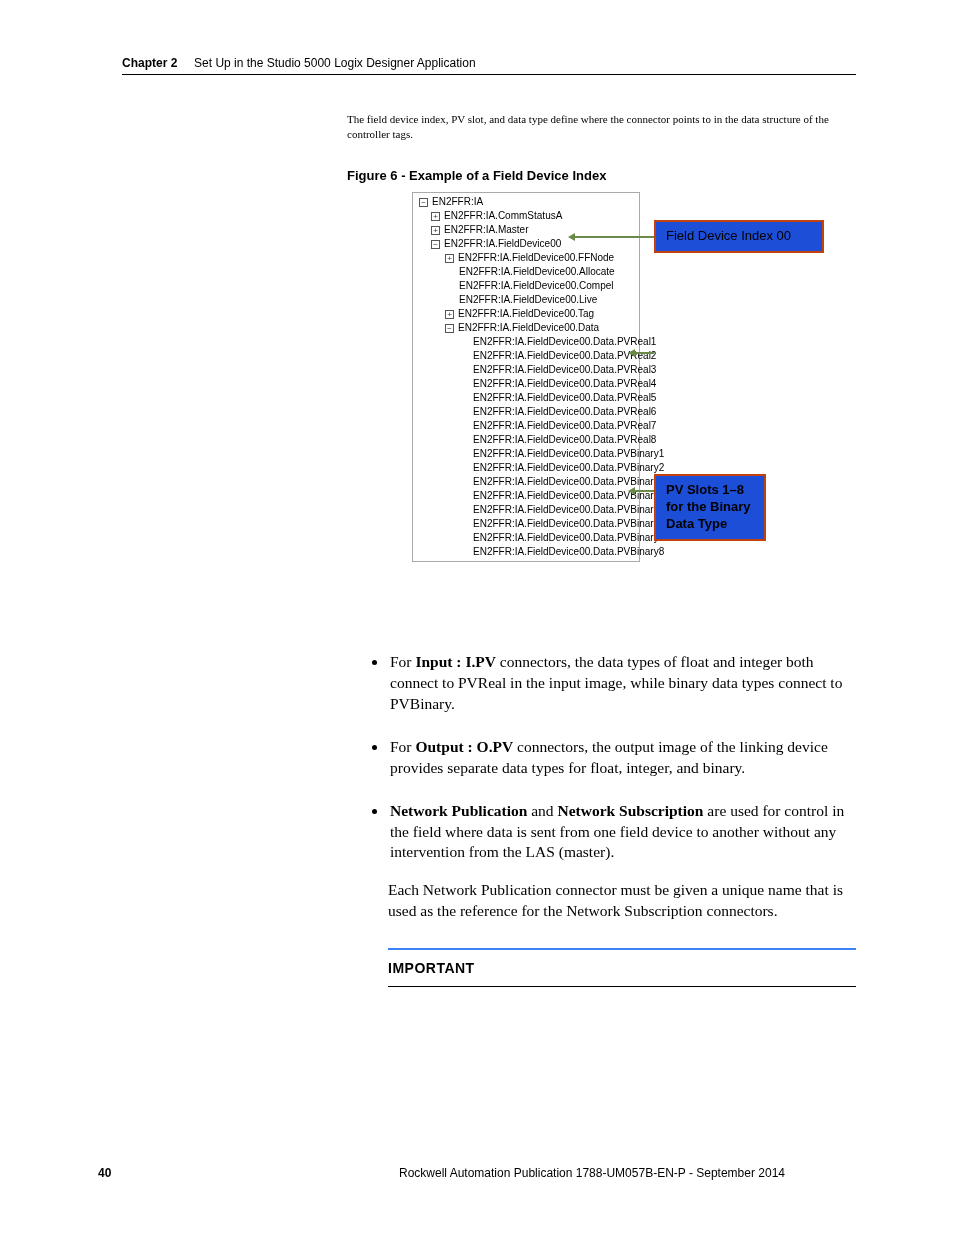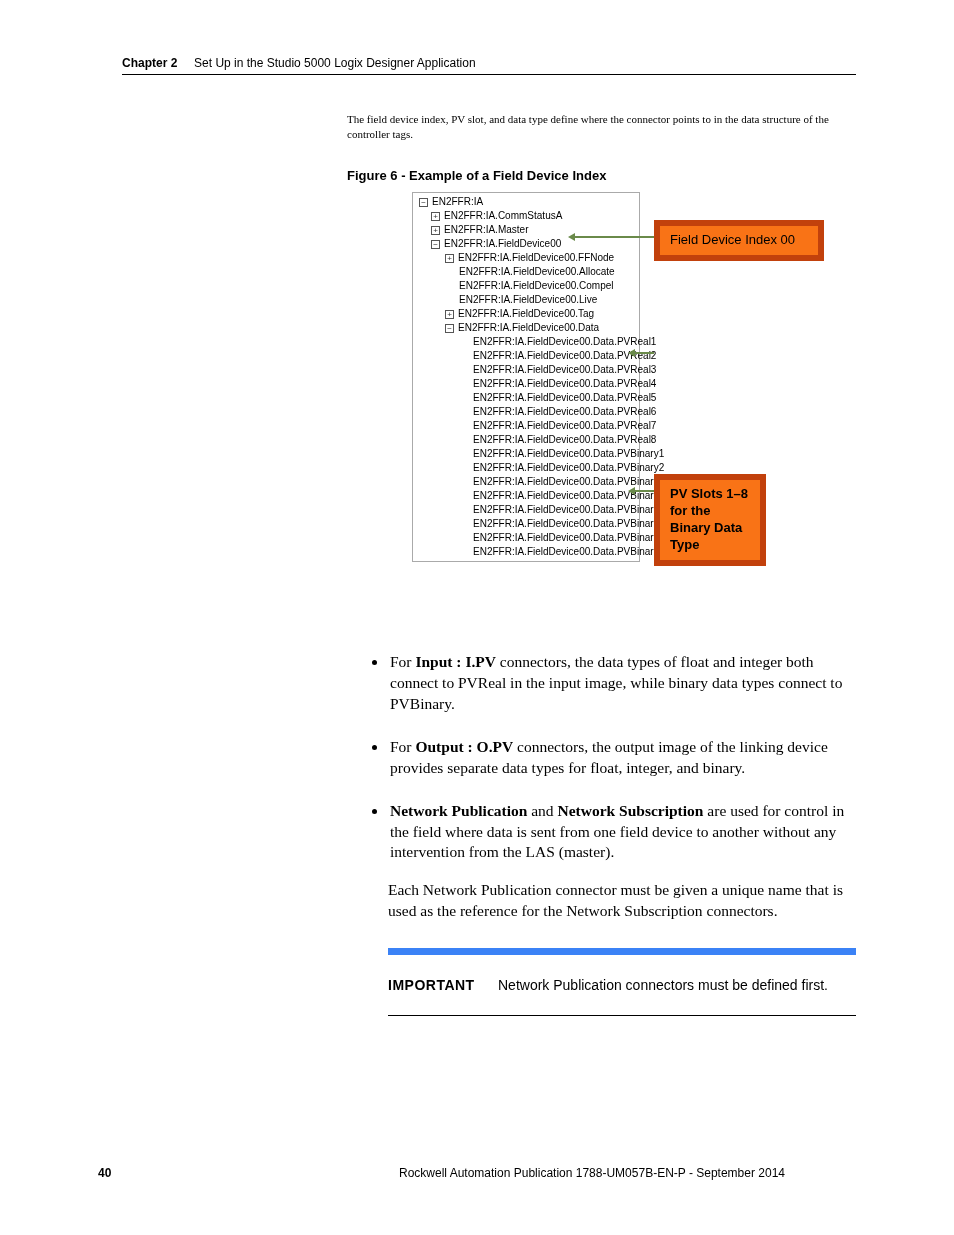--- a/index.html
+++ b/index.html
@@ -71,22 +71,22 @@
     color: #333;
     flex-shrink: 0;
   }
   .ind1 { padding-left: 6px; }
   .ind2 { padding-left: 18px; }
   .ind3 { padding-left: 32px; }
   .ind4 { padding-left: 46px; }
   .ind5 { padding-left: 60px; }
   .callout {
     position: absolute;
-    background: #f97316;
-    border: 6px solid #c2410c;
+    background: #1d4ed8;
+    border: 2px solid #c2410c;
     font-family: Verdana, Arial, sans-serif;
     font-size: 13px;
     padding: 6px 10px;
     line-height: 1.3;
   }
   .callout1 { top: 28px; left: 242px; width: 170px; }
   .callout2 { top: 144px; left: 242px; width: 150px; }
   .callout3 { top: 282px; left: 242px; width: 112px; font-weight: bold; }
   .arrow {
     position: absolute;
@@ -117,25 +117,26 @@
     left: 388px;
     right: 98px;
     font-size: 15.5px;
     line-height: 1.35;
   }
   .important-box {
     position: absolute;
     top: 948px;
     left: 388px;
     right: 98px;
-    border-top: 7px solid #3b82f6;
+    border-top: 2px solid #3b82f6;
     border-bottom: 1px solid #000;
-    padding: 22px 0;
+    padding: 10px 0;
     display: flex;
     font-family: Arial, Helvetica, sans-serif;
+    gap: 48px;
   }
   .important-box .label {
     font-weight: bold;
     letter-spacing: 0.5px;
     font-size: 14px;
     width: 110px;
     flex-shrink: 0;
   }
   .important-box .msg { font-size: 14px; }
   .footer {
@@ -270,19 +271,18 @@
   </li>
   <li>
     <b>Network Publication</b><span> and </span><b>Network Subscription</b><span> are used for control in the field where data is sent from one field device to another without any intervention from the LAS (master).</span>
   </li>
 </ul>
 
 <div class="para-after">Each Network Publication connector must be given a unique name that is used as the reference for the Network Subscription connectors.</div>
 
 <div class="important-box">
   <div class="label">IMPORTANT</div>
-  <div class="msg">Network Publication connectors must be defined first.</div>
 </div>
 
 <div class="footer">
   <div class="page">40</div>
   <div class="pub">Rockwell Automation Publication 1788-UM057B-EN-P - September 2014</div>
 </div>
 
 </body></html>

